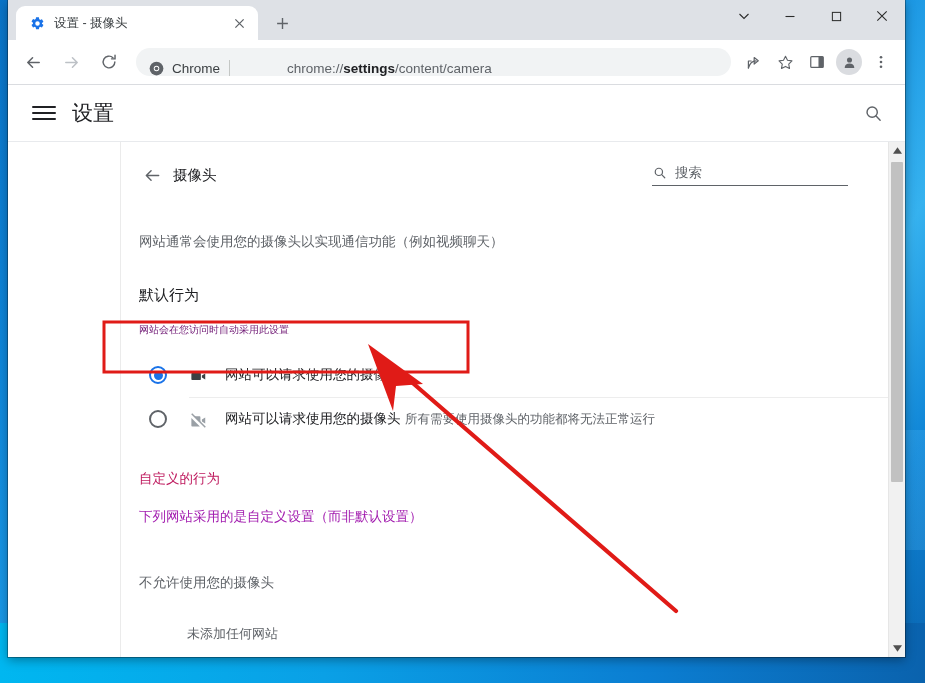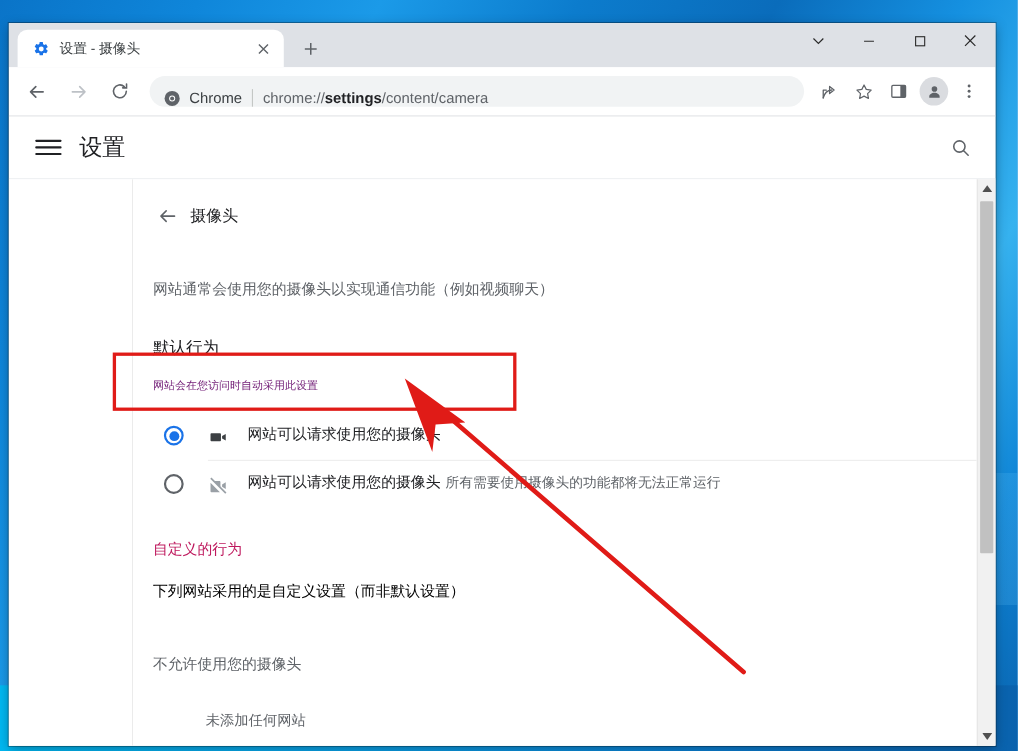--- a/index.html
+++ b/index.html
@@ -41,21 +41,21 @@
     position: absolute;
     left: 0; right: 0;
     bottom: 0; height: 60px;
     background: linear-gradient(90deg, #00b7f0 0%, #0aa0e6 35%, #0b7ed2 70%, #0a62ad 100%);
   }
 
   
   #browser-window {
     position: absolute;
     left: 8px;
-    top: 21px;
+    top: 0;
     width: 897px;
     height: 657px;
     background: #ffffff;
     box-shadow: 0 0 0 1px rgba(0,0,0,0.30), 0 3px 10px rgba(0,0,0,0.35);
     display: flex;
     flex-direction: column;
     overflow: hidden;
   }
 
   
@@ -174,20 +174,21 @@
     background: #c4c7c5;
     margin: 0 9px;
     flex: none;
   }
   .omni-url {
     font-size: 13.5px;
     color: #5f6368;
     white-space: nowrap;
     overflow: hidden;
     flex: 1 1 auto;
+    margin-left: 48px;
   }
   .omni-url b { color: #202124; font-weight: 700; }
   .tb-icon {
     width: 28px; height: 28px;
     margin: 0 2px;
     display: flex; align-items: center; justify-content: center;
     color: #5f6368;
     border-radius: 50%;
     flex: none;
   }
@@ -386,21 +387,21 @@
     line-height: 1.35;
   }
 
   .custom-heading {
     font-size: 13.5px;
     color: #be185d;
     margin-top: 28px;
   }
   .custom-sub {
     font-size: 13.5px;
-    color: #000000;
+    color: #a21caf;
     margin-top: 20px;
   }
   .block-heading {
     font-size: 13.5px;
     color: #5f6368;
     margin-top: 48px;
   }
   .empty-note {
     font-size: 13px;
     color: #5f6368;
@@ -585,20 +586,29 @@
     <div class="settings-main">
       <div class="main-inner">
 
         <div class="subpage-head">
           <div class="back-arrow">
             <svg width="19" height="19" viewBox="0 0 20 20" stroke="#5f6368" stroke-width="1.5" fill="none" stroke-linecap="round" stroke-linejoin="round">
               <path d="M16.5 10H3.5M8.5 5l-5 5 5 5"></path>
             </svg>
           </div>
           <div class="subpage-title">摄像头</div>
+          <div class="search-box">
+            <span class="s-icon">
+              <svg width="14" height="14" viewBox="0 0 20 20" stroke="#5f6368" stroke-width="1.7" fill="none" stroke-linecap="round">
+                <circle cx="8.4" cy="8.4" r="5.2"></circle>
+                <path d="M12.4 12.4l4.4 4.4"></path>
+              </svg>
+            </span>
+            <input class="search-input" type="text" placeholder="搜索" style="">
+          </div>
         </div>
 
         <div class="content-pad">
           <div class="desc-text">网站通常会使用您的摄像头以实现通信功能（例如视频聊天）</div>
 
           <div class="section-label">默认行为</div>
           <div class="section-sub">网站会在您访问时自动采用此设置</div>
 
           <div class="radio-group">
 

